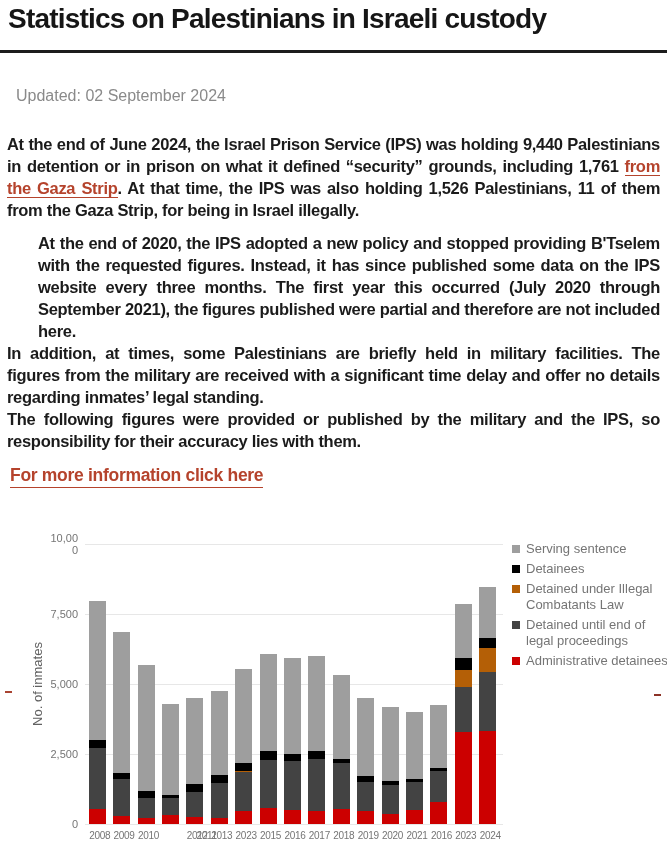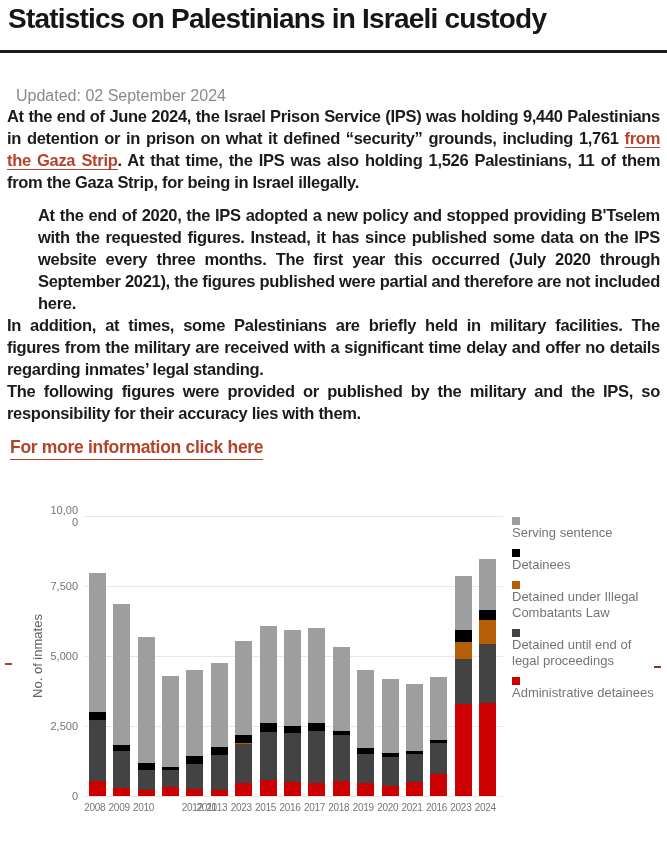--- a/index.html
+++ b/index.html
@@ -11,21 +11,21 @@
     font-size: 28px; font-weight: bold; letter-spacing: -0.8px;
     color: #161616; margin: 3px 0 0 1px; line-height: 1.15;
   }
   .title-rule { border: none; border-top: 3px solid #1c1c1c; margin: 15px -7px 0 -7px; }
   .updated { color: #8a8a8a; font-size: 16px; margin: 34px 0 0 9px; font-weight: normal; }
 
   .body-text {
     font-weight: bold; font-size: 16.5px; line-height: 22px;
     text-align: justify; color: #1b1b1b; letter-spacing: -0.3px;
   }
-  .p1 { }
+  .p1 { margin-top: 28px; }
   .p2 { margin-top: 11px; margin-left: 31px; }
   .p3 { }
   .p4 { margin-top: 0; }
   a.inline-link, a.more-link {
     color: #b5432c; text-decoration: none; border-bottom: 1.5px solid #b5432c;
     cursor: pointer;
   }
   .more-wrap { margin: 13px 0 0 3px; }
   a.more-link { font-weight: bold; font-size: 17.5px; letter-spacing: -0.3px; display: inline-block; padding-bottom: 1px; }
 
@@ -47,29 +47,29 @@
   .bar {
     position: absolute; bottom: 0; width: 17px;
     display: flex; flex-direction: column-reverse;
   }
   .seg { width: 100%; }
   .ytick {
     position: absolute; width: 70px; left: 8px; text-align: right;
     font-size: 11px; color: #757575; line-height: 12px; transform: translateY(-50%);
   }
   .xlab {
-    position: absolute; top: 321px; width: 26px; text-align: left;
+    position: absolute; top: 321px; width: 26px; text-align: right;
     font-size: 10px; color: #757575; letter-spacing: -0.3px; white-space: nowrap;
   }
   .x-axis-title {
     position: absolute; left: 85px; top: 340px; width: 418px; text-align: center;
     font-size: 13px; color: #616161;
   }
   .legend { position: absolute; left: 512px; top: 32px; display: flex; flex-direction: column; gap: 4px; }
-  .legend-item { display: flex; align-items: flex-start; flex-direction: column; }
+  .legend-item { display: flex; align-items: flex-start; }
   .legend-swatch { width: 8px; height: 8px; margin: 4px 6px 0 0; flex: 0 0 8px; }
   .legend-label { font-size: 13px; line-height: 16px; color: #757575; width: 142px; }
 
   .nav-dash { position: absolute; width: 7px; height: 2px; cursor: pointer; }
   .nav-dash.prev { left: 5px; top: 182px; background: #a94432; }
   .nav-dash.next { left: 654px; top: 185px; background: #8c3226; }
 </style>
 </head>
 <body>
 

